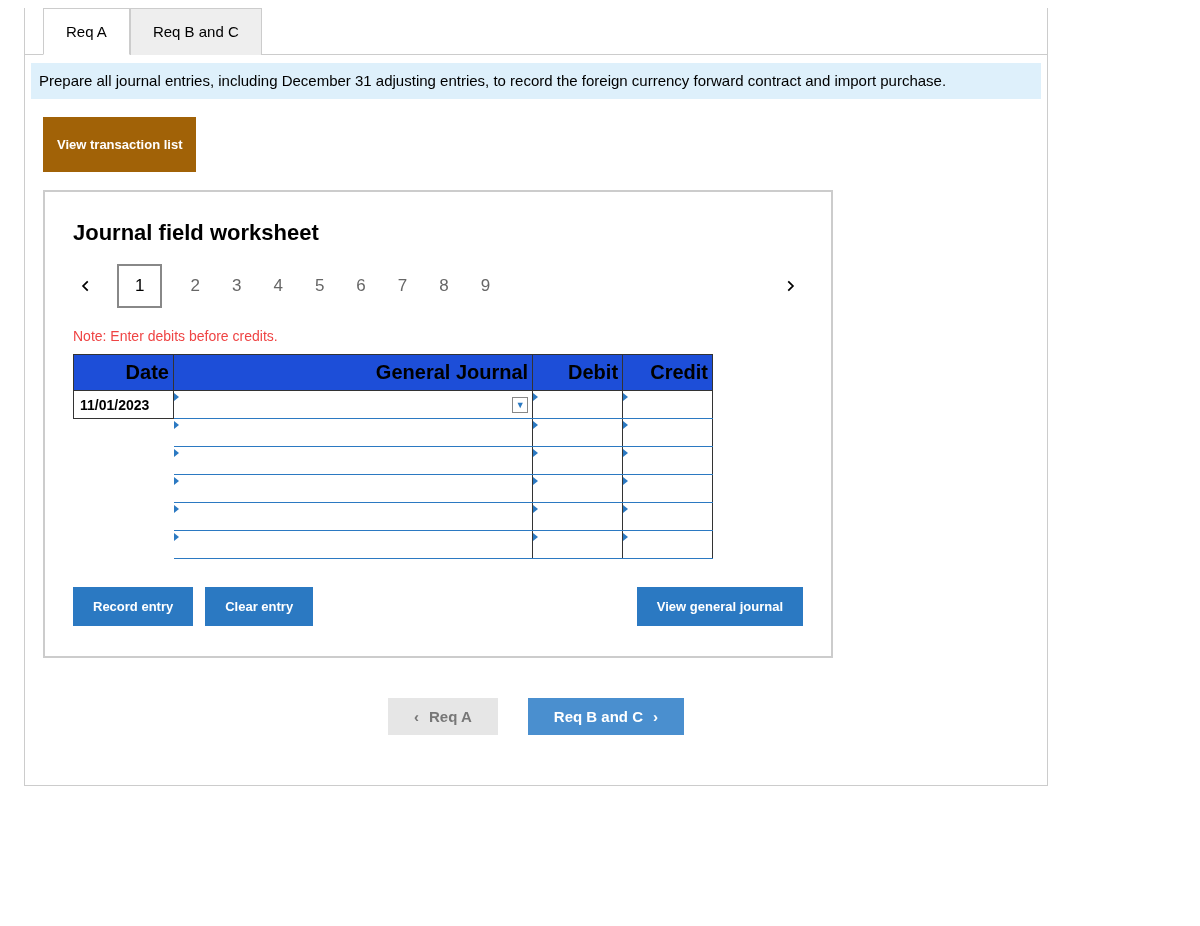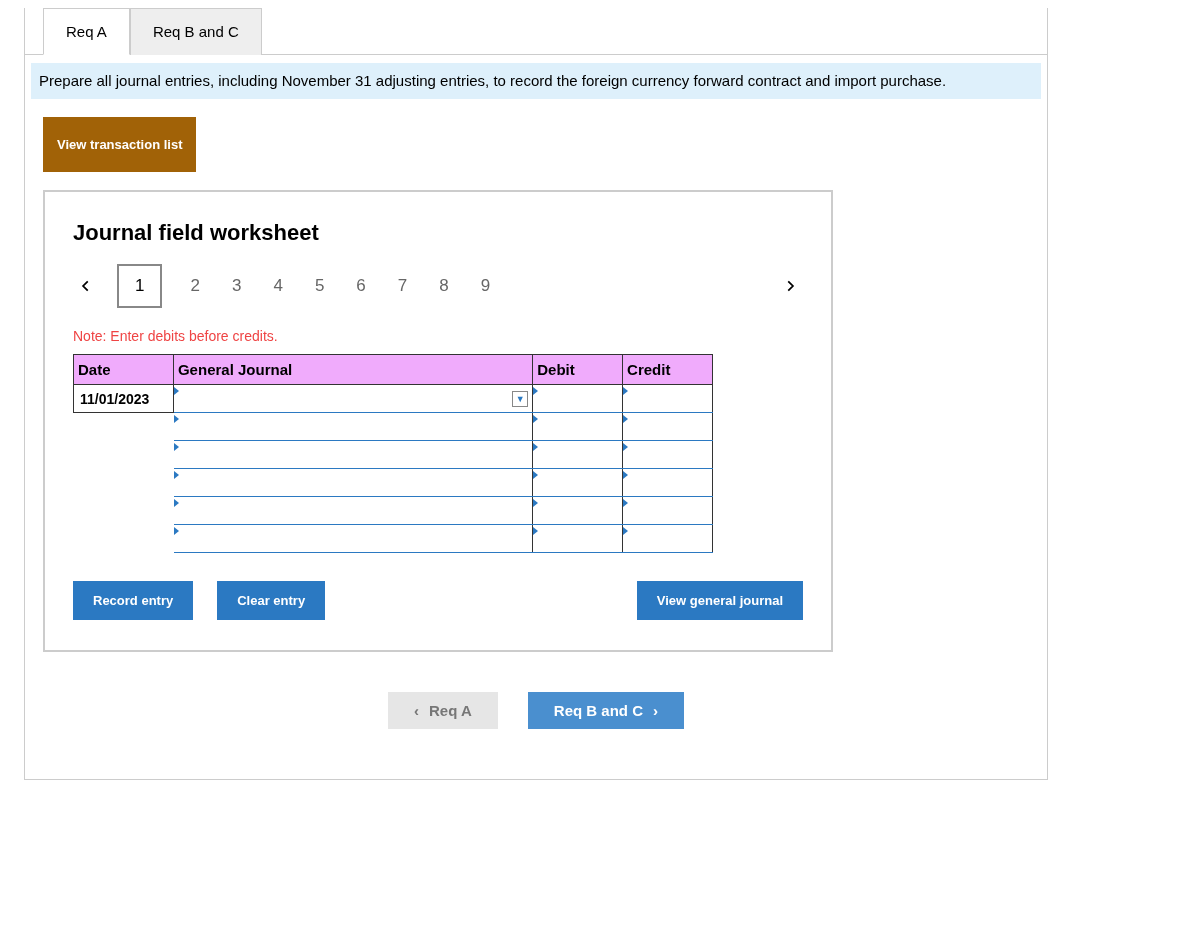--- a/index.html
+++ b/index.html
@@ -117,26 +117,26 @@
     color: #ef4444;
     font-size: 14px;
     margin-top: 20px;
   }
   .journal-table {
     margin-top: 10px;
     border-collapse: collapse;
     width: 640px;
   }
   .journal-table th {
-    background: #f0abfc;
+    background: #1d4ed8;
     border: 1px solid #333;
     padding: 6px 4px;
     font-weight: bold;
-    font-size: 15px;
-    text-align: left;
+    font-size: 20px;
+    text-align: right;
   }
   .journal-table td {
     border: 1px solid #333;
     height: 28px;
     padding: 2px 6px;
     font-size: 14px;
     position: relative;
     font-weight: bold;
   }
   .journal-table td.nb { border: 1px solid transparent; }
@@ -169,21 +169,21 @@
     color: #2b79c2;
     background: #fff;
   }
   .col-date { width: 100px; }
   .col-gj   { width: 360px; }
   .col-d    { width: 90px; }
   .col-c    { width: 90px; }
   .btn-row {
     margin-top: 28px;
     display: flex;
-    gap: 24px;
+    gap: 12px;
     align-items: center;
     justify-content: space-between;
   }
   .btn-row .spacer { flex: 1; }
   .blue-btn {
     background: #2b79c2;
     color: #fff;
     font-weight: bold;
     font-size: 13px;
     padding: 12px 20px;
@@ -214,21 +214,21 @@
 
 <div class="page">
   <div class="outer-border">
 
     <div class="top-tabs">
       <div class="top-tab active">Req A</div>
       <div class="top-tab">Req B and C</div>
     </div>
 
     <div class="instructions">
-      <span>Prepare all journal entries, including November 31 adjusting entries, to record the foreign currency forward contract and import purchase.</span><br>
+      <span>Prepare all journal entries, including December 31 adjusting entries, to record the foreign currency forward contract and import purchase.</span><br>
     </div>
 
     <button class="view-btn">View transaction list</button>
 
     <div class="worksheet-panel">
       <h2>Journal field worksheet</h2>
 
       <div class="step-tabs-row">
         <div class="arrow-btn">
           <svg width="14" height="14" viewBox="0 0 24 24">

